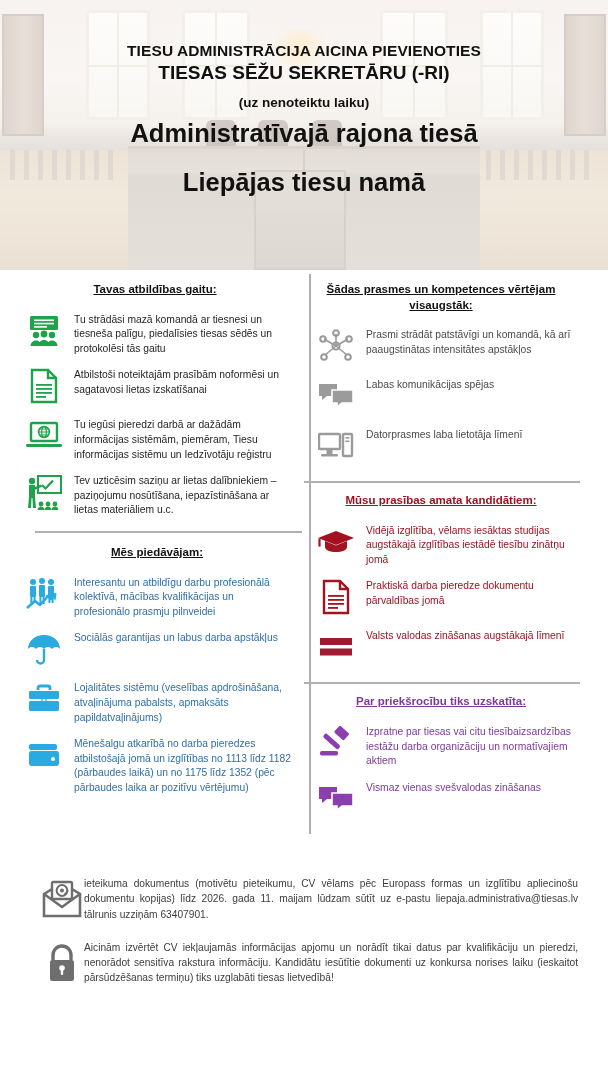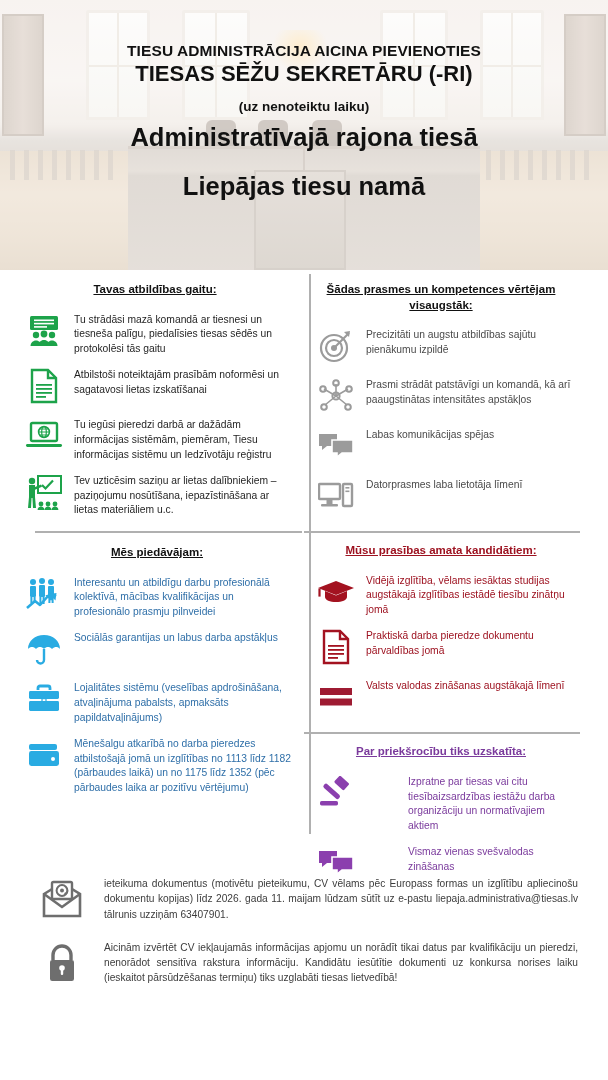--- a/index.html
+++ b/index.html
@@ -147,21 +147,21 @@
     color: #111111;
     text-align: center;
   }
   .h-kicker {
     font-size: 15.5px;
     font-weight: bold;
     letter-spacing: .1px;
     line-height: 1.1;
   }
   .h-role {
-    font-size: 22px;
+    font-size: 19px;
     font-weight: bold;
     line-height: 1.12;
     margin-top: 3px;
   }
   .h-term {
     font-size: 13.5px;
     font-weight: bold;
     margin-top: 12px;
   }
   .h-court {
@@ -236,33 +236,33 @@
   .theme-green  .sec-title,
   .theme-green  .item .tx { color: #1f1f1f; }
   .theme-green  .sec-title { color: #111; }
   .theme-blue   .sec-title { color: #111; padding-left: 20px; }
   .theme-blue   .item .tx  { color: #2f6fa8; }
   .theme-gray   .sec-title { color: #111; }
   .theme-gray   .item .tx  { color: #4a4a4a; }
   .theme-red    .sec-title { color: #9d1220; }
   .theme-red    .item .tx  { color: #9d1220; }
   .theme-purple .sec-title { color: #7a3a9c; }
-  .theme-purple .item .tx  { color: #7a3a9c; margin-left: 42px; }
+  .theme-purple .item .tx  { color: #7a3a9c; }
 
   
   .footer {
     position: absolute;
     left: 0;
     top: 872px;
     width: 608px;
   }
   .frow {
     display: flex;
     align-items: flex-start;
-    gap: 20px;
+    gap: 0;
     padding: 4px 30px 4px 40px;
   }
   .frow .fic {
     flex: 0 0 44px;
     width: 44px;
     height: 44px;
     display: flex;
     align-items: flex-start;
     justify-content: center;
     padding-top: 2px;
@@ -460,32 +460,20 @@
         </div>
       </div>
     </div>
 
     <div class="col col-right">
 
       <div class="theme-gray">
         <div class="sec-title">Šādas prasmes un kompetences vērtējam visaugstāk:</div>
         <div class="items">
 
-          <div class="item">
-            <span class="ic">
-              <svg width="36" height="36" viewBox="0 0 36 36">
-                <circle cx="16" cy="20" r="13" fill="none" stroke="#9b9b9b" stroke-width="2.2"></circle>
-                <circle cx="16" cy="20" r="8" fill="none" stroke="#9b9b9b" stroke-width="2.2"></circle>
-                <circle cx="16" cy="20" r="3" fill="#9b9b9b"></circle>
-                <path d="M16 20L31 5" stroke="#9b9b9b" stroke-width="2.2"></path>
-                <path d="M26 4l6-1-1 6z" fill="#9b9b9b"></path>
-              </svg>
-            </span>
-            <span class="tx">Precizitāti un augstu atbildības sajūtu pienākumu izpildē</span>
-          </div>
 
           <div class="item">
             <span class="ic">
               <svg width="36" height="36" viewBox="0 0 36 36">
                 <g stroke="#9b9b9b" stroke-width="1.6" fill="none">
                   <path d="M18 18L18 6M18 18L6 11M18 18L30 11M18 18L7 27M18 18L29 27"></path>
                 </g>
                 <circle cx="18" cy="18" r="3.6" fill="none" stroke="#9b9b9b" stroke-width="2"></circle>
                 <circle cx="18" cy="5" r="2.8" fill="none" stroke="#9b9b9b" stroke-width="2"></circle>
                 <circle cx="5" cy="11" r="2.8" fill="none" stroke="#9b9b9b" stroke-width="2"></circle>

